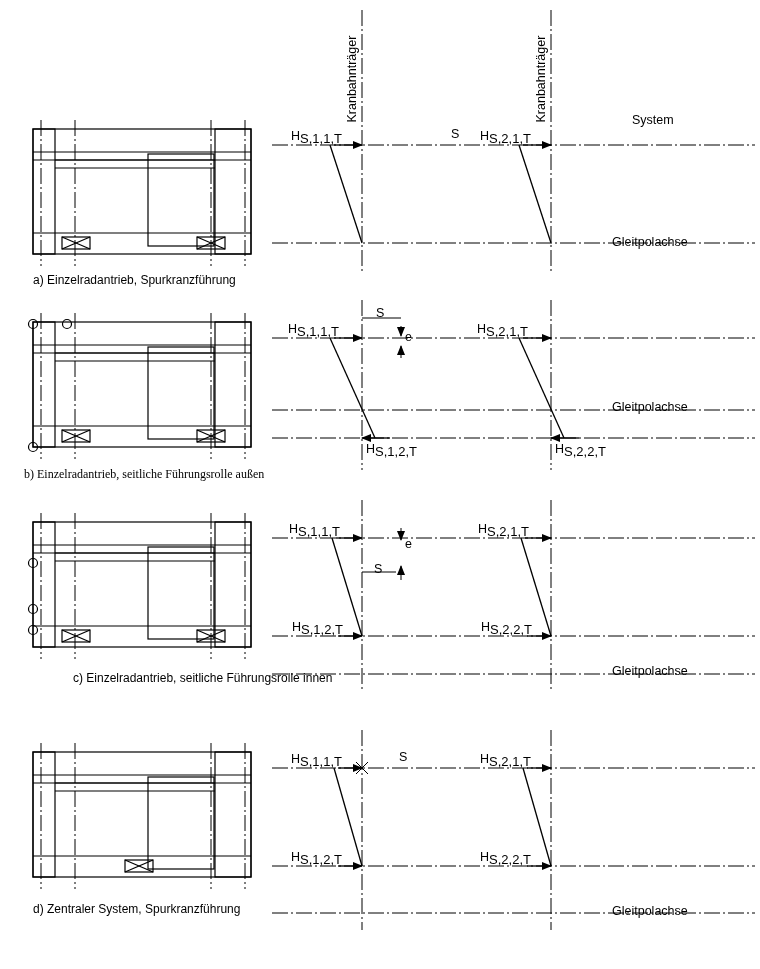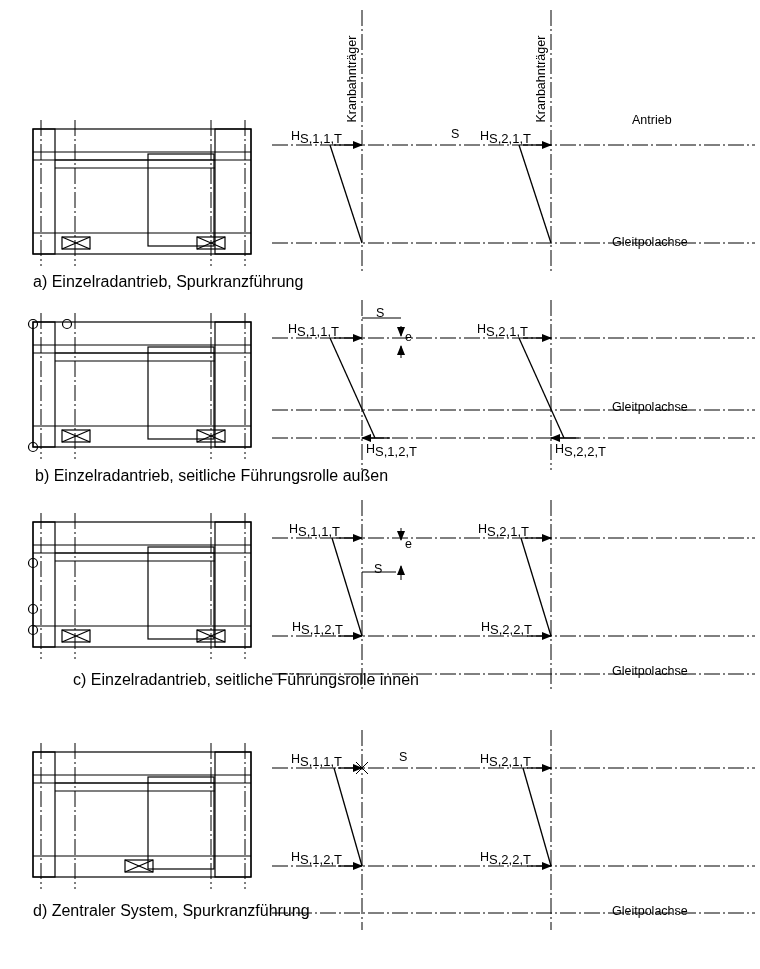--- a/index.html
+++ b/index.html
@@ -37,21 +37,21 @@
     font-size: 13px;
     vertical-align: baseline;
     position: relative;
     top: 2.5px;
   }
   .lbl.vert {
     transform-origin: left bottom;
     transform: rotate(-90deg);
   }
   .lbl.small {
-    font-size: 16px;
+    font-size: 12px;
   }
 </style>
 </head>
 <body>
 
 <div id="sheet">
 
   <svg class="diagram" viewBox="0 0 760 969">
     <defs>
       <marker id="arrR" markerWidth="10" markerHeight="8" refX="9" refY="4" orient="auto" markerUnits="userSpaceOnUse">
@@ -249,21 +249,21 @@
         <line x1="356" y1="762" x2="368" y2="774" stroke-width="1"></line>
         <line x1="356" y1="774" x2="368" y2="762" stroke-width="1"></line>
       </g>
 
     </g>
   </svg>
 
   <div class="lbl vert" style="left:358px; top:110px;">Kranbahnträger</div>
   <div class="lbl vert" style="left:547px; top:110px;">Kranbahnträger</div>
 
-  <div class="lbl" style="left:632px; top:114px;">Antrieb</div>
+  <div class="lbl" style="left:632px; top:114px;">System</div>
 
   <div class="lbl" style="left:291px; top:129px;">
     <span>H</span><sub>S,1,1,T</sub>
   </div>
   <div class="lbl" style="left:480px; top:129px;">
     <span>H</span><sub>S,2,1,T</sub>
   </div>
   <div class="lbl" style="left:451px; top:128px;">S</div>
   <div class="lbl" style="left:612px; top:236px;">Gleitpolachse</div>
   <div class="lbl small" style="left:33px; top:274px;">a) Einzelradantrieb, Spurkranzführung</div>
@@ -276,21 +276,21 @@
   </div>
   <div class="lbl" style="left:366px; top:442px;">
     <span>H</span><sub>S,1,2,T</sub>
   </div>
   <div class="lbl" style="left:555px; top:442px;">
     <span>H</span><sub>S,2,2,T</sub>
   </div>
   <div class="lbl" style="left:376px; top:307px;">S</div>
   <div class="lbl" style="left:405px; top:331px;">e</div>
   <div class="lbl" style="left:612px; top:401px;">Gleitpolachse</div>
-  <div class="lbl small" style="left:35px; top:468px;">b) Einzelradantrieb, seitliche Führungsrolle außen</div>
+  <div class="lbl small" style="left:24px; top:468px;font-family:Liberation Serif, serif;">b) Einzelradantrieb, seitliche Führungsrolle außen</div>
 
   <div class="lbl" style="left:289px; top:522px;">
     <span>H</span><sub>S,1,1,T</sub>
   </div>
   <div class="lbl" style="left:478px; top:522px;">
     <span>H</span><sub>S,2,1,T</sub>
   </div>
   <div class="lbl" style="left:292px; top:620px;">
     <span>H</span><sub>S,1,2,T</sub>
   </div>

